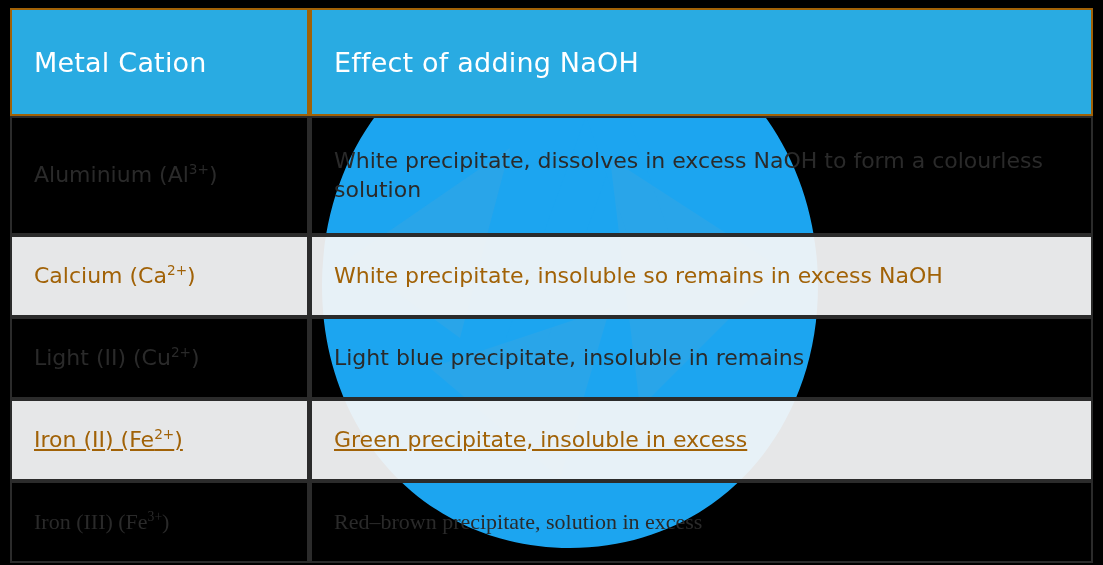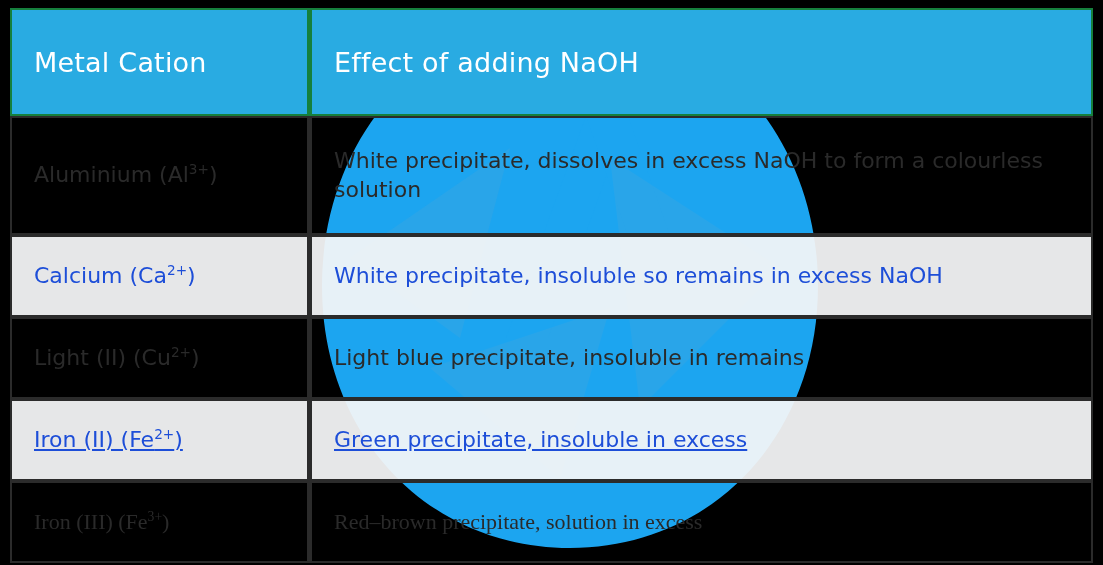--- a/index.html
+++ b/index.html
@@ -56,21 +56,21 @@
   
   thead th {
     background: transparent;
     color: #ffffff;
     text-align: left;
     font-weight: 400;
     font-size: 27px;
     height: 104px;
     vertical-align: middle;
     padding: 0 0 0 22px;
-    border: 2px solid #15803d;
+    border: 2px solid #a16207;
     letter-spacing: 0.2px;
     position: relative;
   }
   thead th.th-cation { border-right-width: 3px; }
 
   
   tbody td {
     vertical-align: middle;
     font-size: 22px;
     font-weight: 400;
@@ -81,21 +81,21 @@
   }
   tbody td.td-cation { border-right-width: 3px; }
 
   tbody tr.row-dark td {
     background: transparent;
     color: #2a2a2a;
     border-color: #2b2b2b;
   }
   tbody tr.row-light td {
     background: rgba(244,245,246,0.94);
-    color: #1d4ed8;
+    color: #a16207;
     border-color: #2b2b2b;
   }
 
   tbody tr.r-alum  td { height: 115px; }
   tbody tr.r-calc  td { height: 78px;  }
   tbody tr.r-copp  td { height: 78px;  }
   tbody tr.r-iron2 td { height: 78px; text-decoration: underline;  }
   tbody tr.r-iron3 td { height: 78px; font-family: Liberation Serif, serif;  }
 
   .cation-name { white-space: nowrap; }

